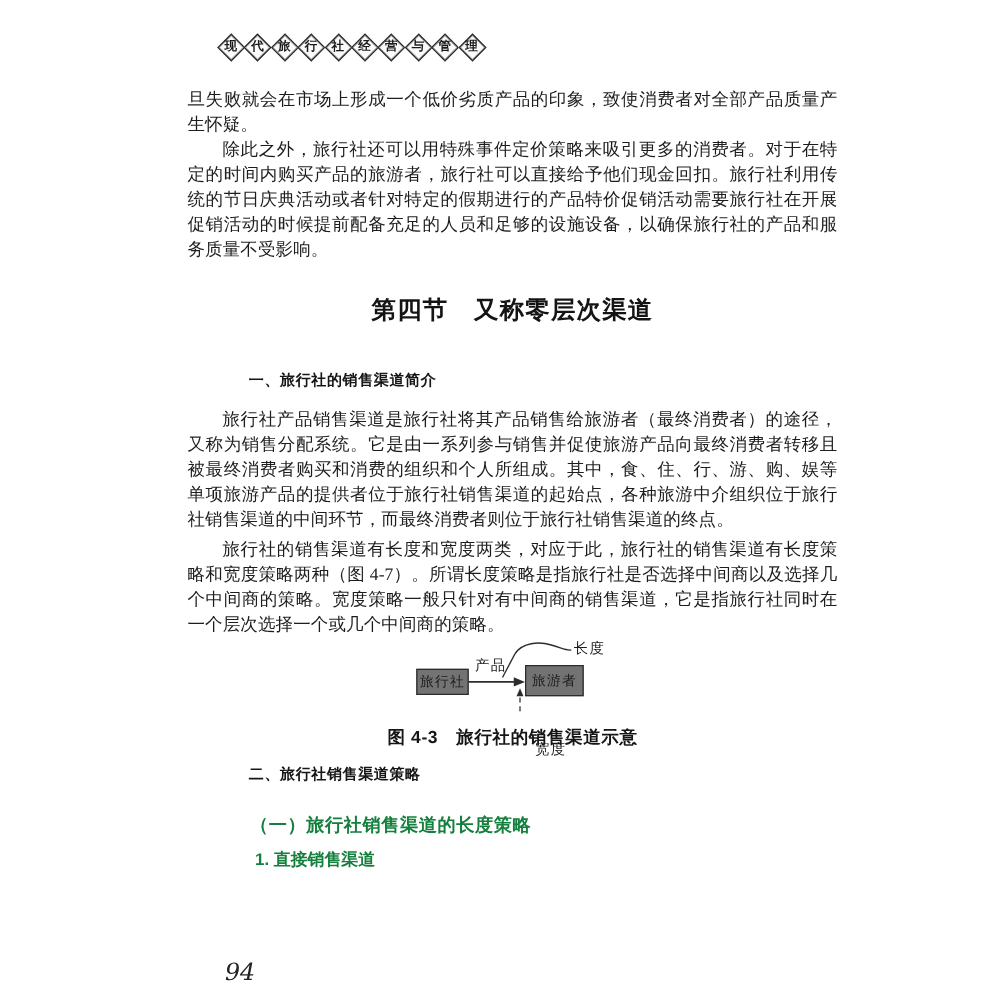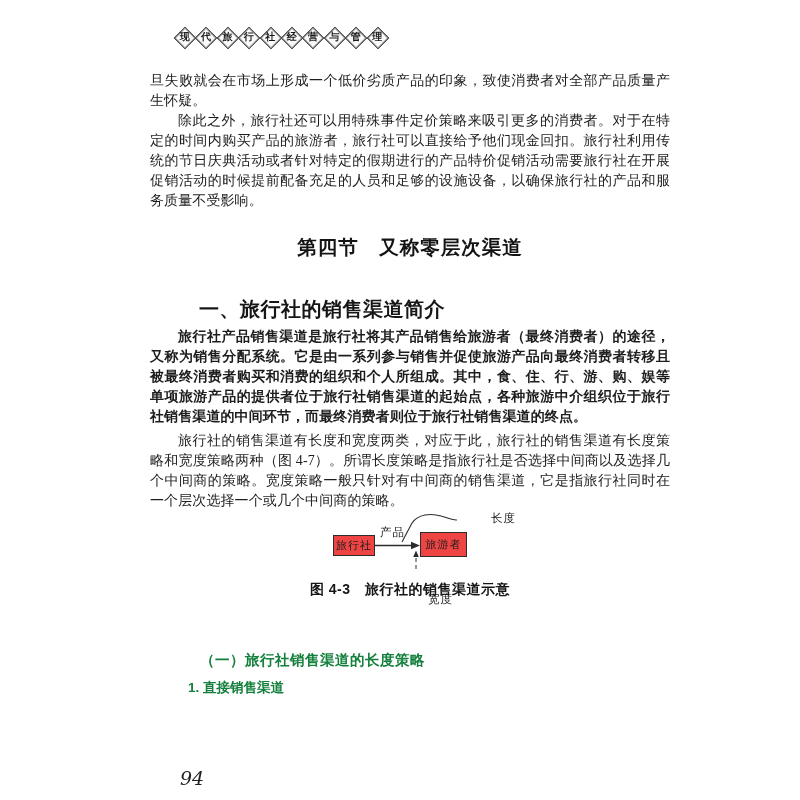--- a/index.html
+++ b/index.html
@@ -28,55 +28,55 @@
   }
   
   .body{
     position:absolute;left:150px;width:520px;margin:0;
     font-size:14px;line-height:20px;text-align:justify;
     text-justify:inter-ideograph;letter-spacing:0.1px;
   }
   .indent{text-indent:2em;}
   .p1{top:71px;}
   .p2{top:111px;}
-  .p3{top:327px;font-weight:bold;}
+  .p3{top:327px;}
   .p4{top:431px;}
   .p5{top:701px;}
   .section-title{
     position:absolute;left:150px;top:234px;width:520px;margin:0;
     text-align:center;font-size:19.5px;font-weight:bold;
     font-family:"DejaVu Serif","Liberation Serif",serif;
     letter-spacing:1px;color:#141414;
   }
   .h-num{
     position:absolute;left:199px;margin:0;
     font-family:"Liberation Sans","DejaVu Sans",sans-serif;
-    font-weight:bold;font-size:20px;color:#161616;letter-spacing:0.5px;
+    font-weight:bold;font-size:12px;color:#161616;letter-spacing:0.5px;
   }
   .h1pos{top:296px;}
   .h2pos{top:611px;}
   .sub{
     position:absolute;margin:0;
     font-family:"Liberation Sans","DejaVu Sans",sans-serif;
     font-weight:bold;color:#15803d;
   }
   .sub1{left:200px;top:651px;font-size:14.5px;letter-spacing:0.5px;}
-  .sub2{left:188px;top:679px;font-size:13.5px;}
+  .sub2{left:204px;top:679px;font-size:13.5px;}
   
   .figure{position:absolute;left:0;top:505px;width:800px;height:78px;}
   .fbox{
     position:absolute;border:1.2px solid #2c2c2c;
     display:flex;align-items:center;justify-content:center;
-    font-size:11px;color:#1d1d1d;letter-spacing:1px;background:#ef4444;
+    font-size:11px;color:#1d1d1d;letter-spacing:1px;background:#737373;
   }
   .box1{left:333px;top:30px;width:40px;height:19px;}
   .box2{left:420px;top:27px;width:45px;height:23px;}
   .flabel{position:absolute;font-size:11.5px;color:#1d1d1d;letter-spacing:1px;}
   .lab-product{left:380px;top:20px;}
-  .lab-length{left:459px;top:6px;margin-left:32px;}
+  .lab-length{left:459px;top:6px;}
   .lab-width{left:428px;top:53px;margin-top:34px;}
   .fig-svg{position:absolute;left:0;top:0;}
   .caption{
     position:absolute;left:150px;top:581px;width:520px;margin:0;
     text-align:center;font-size:14px;font-weight:bold;
     font-family:"Liberation Sans","DejaVu Sans",sans-serif;color:#161616;
     letter-spacing:0.5px;
   }
   .pagenum{
     position:absolute;left:180px;top:767px;
@@ -156,19 +156,20 @@
     </svg>
     <div class="fbox box1">旅行社</div>
     <div class="fbox box2">旅游者</div>
     <div class="flabel lab-product">产品</div>
     <div class="flabel lab-length">长度</div>
     <div class="flabel lab-width">宽度</div>
   </div>
 
   <div class="caption">图 4-3　旅行社的销售渠道示意</div>
 
+  <h3 class="h-num h2pos">二、旅行社销售渠道策略</h3>
   <h4 class="sub sub1">（一）旅行社销售渠道的长度策略</h4>
   <h4 class="sub sub2">1. 直接销售渠道</h4>
 
 
   <div class="pagenum">94</div>
 
 </div>
 
 </body></html>

